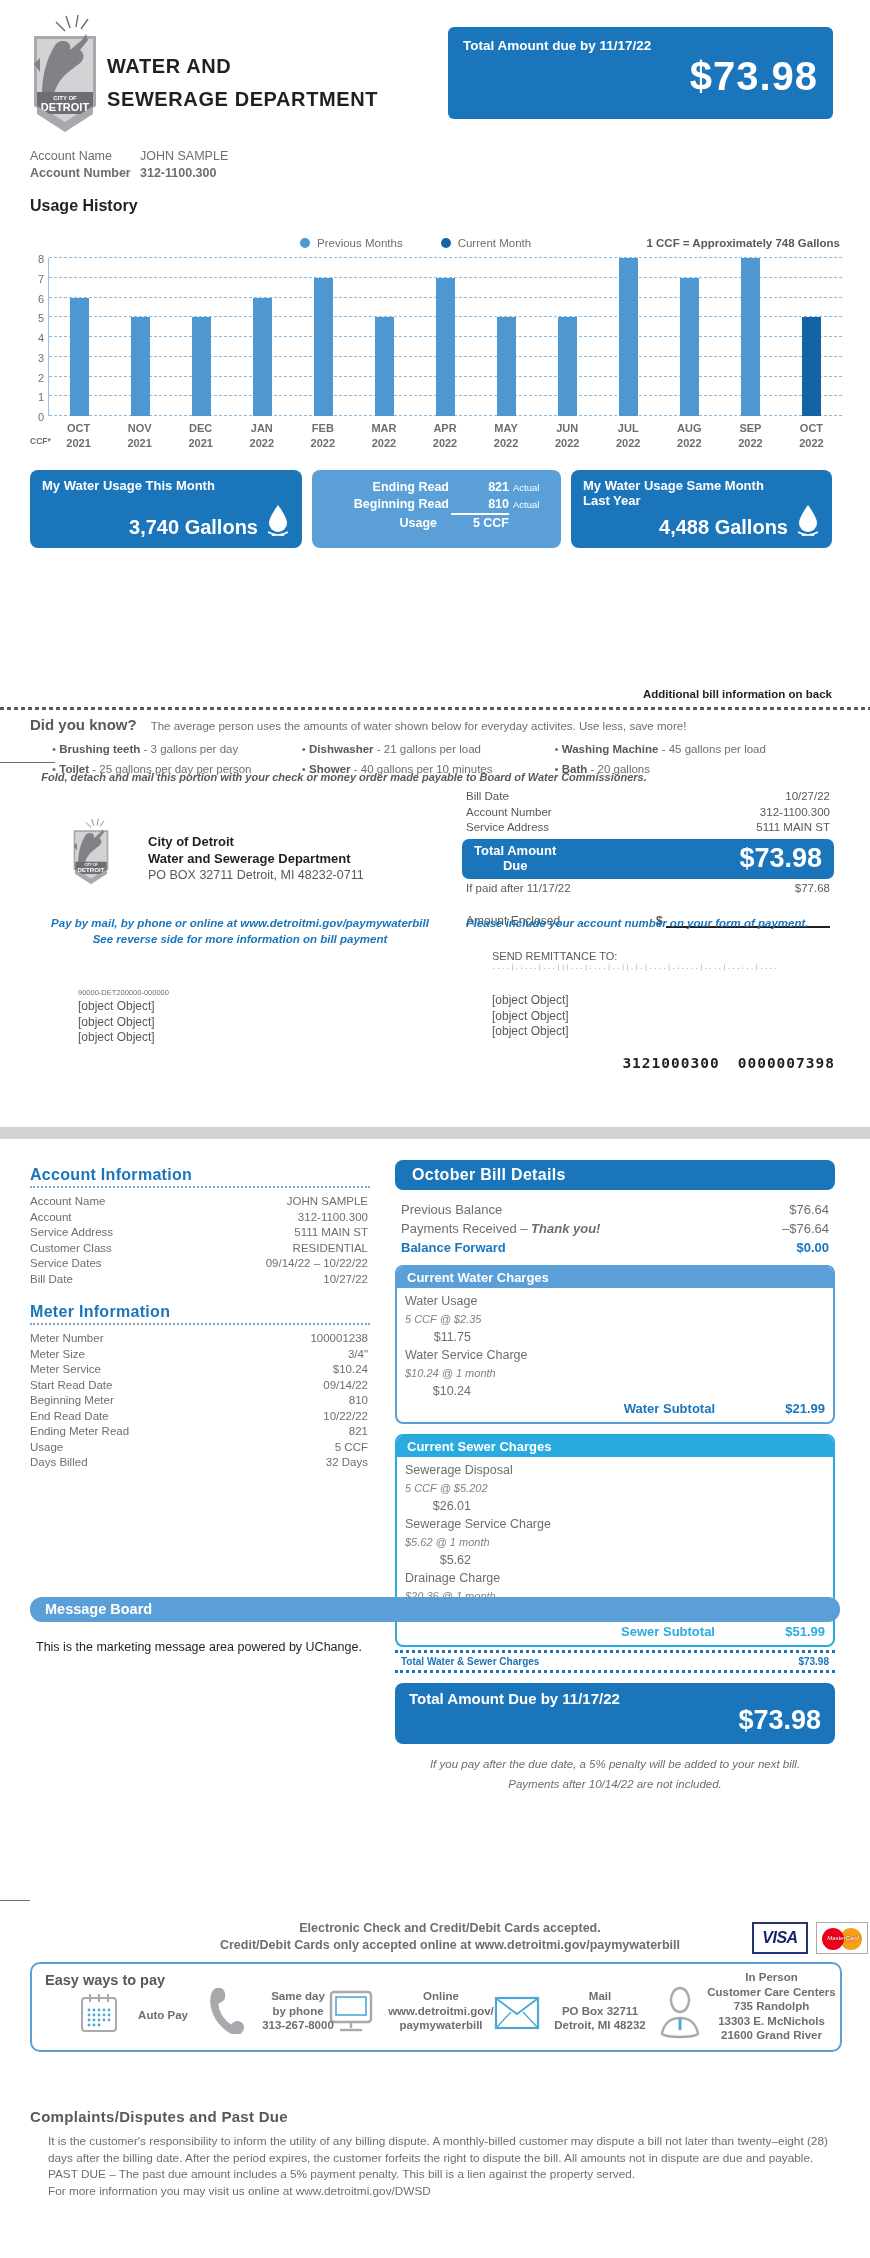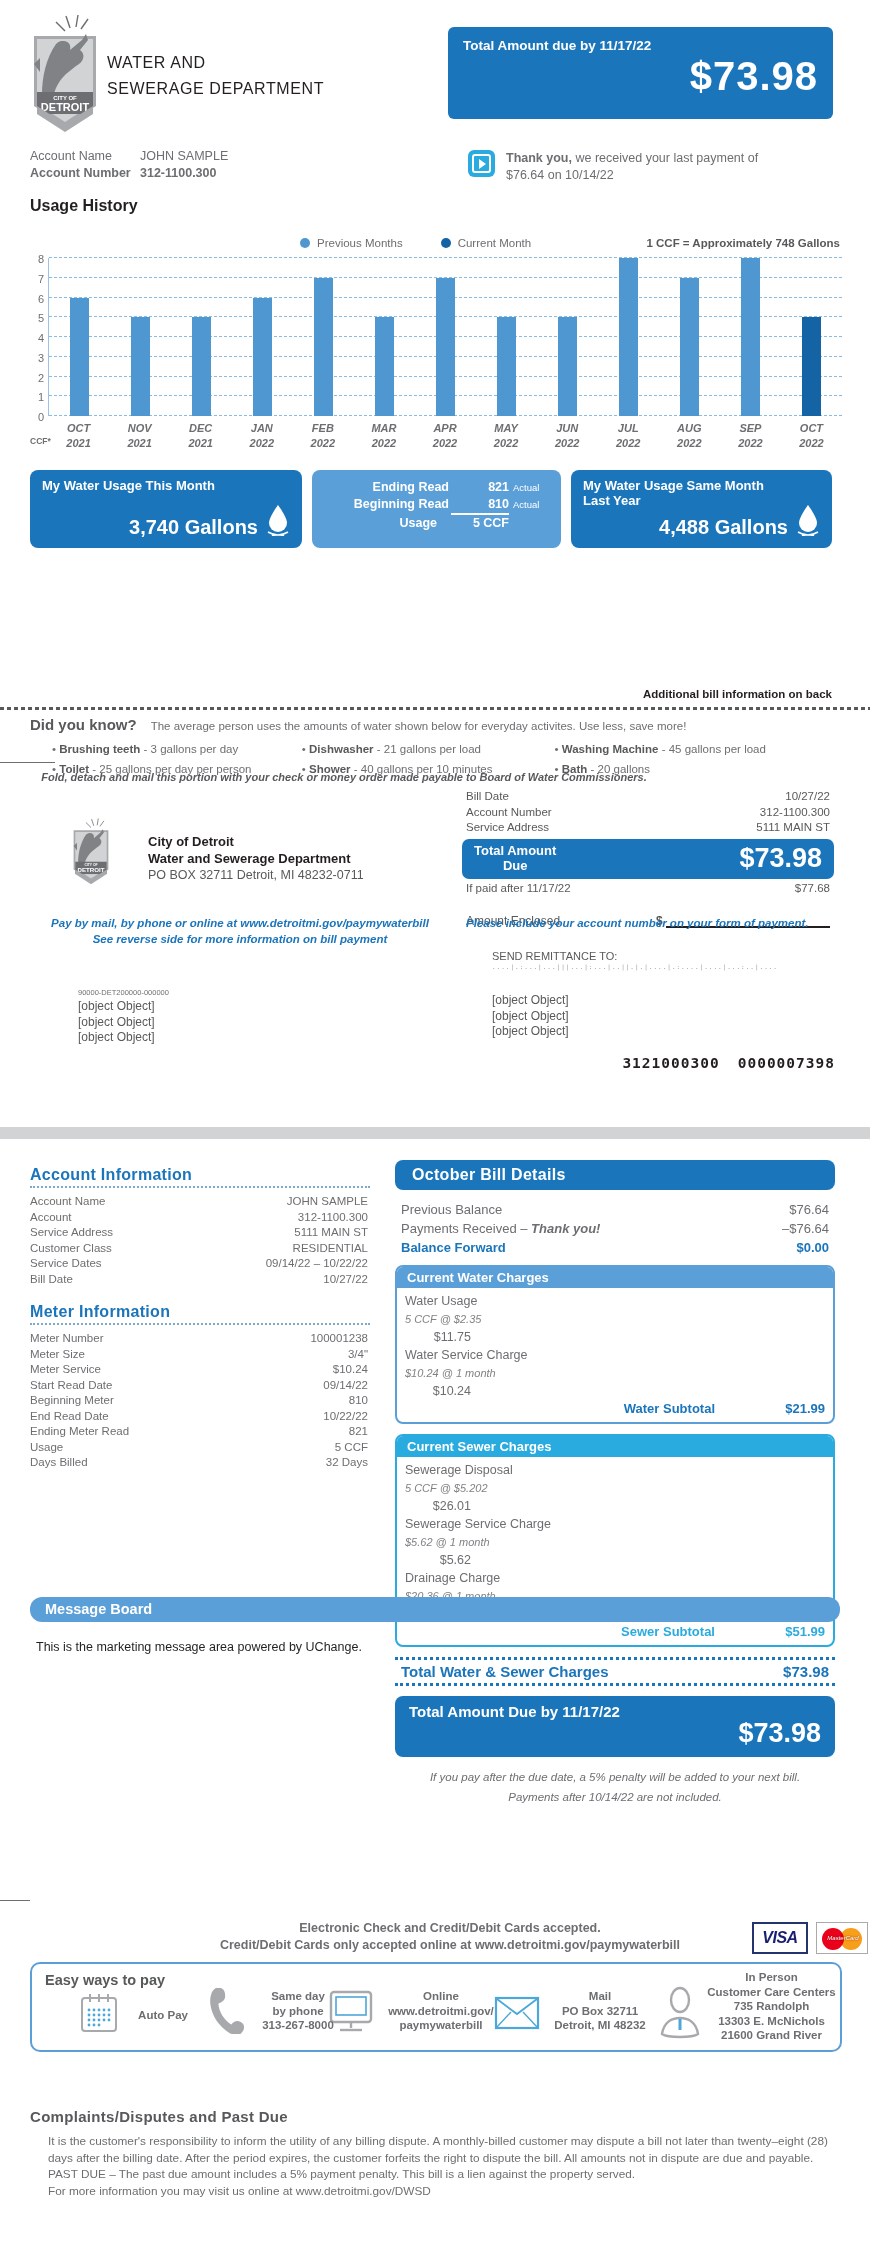--- a/index.html
+++ b/index.html
@@ -7,21 +7,21 @@
     --gray:#6d6e71; --dgray:#58595b; --ink:#231f20; --grid:#8abbe0;
   }
   *{box-sizing:border-box; margin:0; padding:0;}
   body{background:#e8e8e8; font-family:"Liberation Sans", sans-serif;}
   #page{position:relative; width:870px; height:2258px; background:#fff; margin:0 auto; overflow:hidden; color:var(--ink);}
 
   
   .logo{position:absolute;}
   .logo.main{left:26px; top:14px; width:78px; height:132px;}
   .logo.small{left:62px; top:818px; width:58px; height:74px;}
-  .dept-title{position:absolute; left:107px; top:50px; font-size:16px; font-weight:normal; letter-spacing:.6px; color:var(--ink); line-height:1.65;}
+  .dept-title{position:absolute; left:107px; top:50px; font-size:20px; font-weight:bold; letter-spacing:.6px; color:var(--ink); line-height:1.65;}
   .total-box{position:absolute; left:448px; top:27px; width:385px; height:92px; background:var(--blue); border-radius:6px; padding:11px 15px; color:#fff;}
   .total-box .lbl{font-size:13.5px; font-weight:bold;}
   .total-box .amt{font-size:40px; font-weight:bold; text-align:right; margin-top:1px; letter-spacing:1px;}
   .acct-summary{position:absolute; left:30px; top:148px; font-size:12.5px; color:var(--gray);}
   .acct-summary .row{display:flex; line-height:17px;}
   .acct-summary .l{width:110px;}
   .acct-summary .b{font-weight:bold;}
   .thanks{position:absolute; left:468px; top:150px; width:370px; display:flex; gap:11px;}
   .play-icon{width:27px; height:27px; background:var(--cyan); border-radius:6px; flex:none; display:flex; align-items:center; justify-content:center;}
   .play-icon .inner{width:19px; height:19px; border:2px solid #fff; border-radius:3px; display:flex; align-items:center; justify-content:center;}
@@ -36,21 +36,21 @@
   .legend .note{margin-left:auto; font-weight:bold; color:var(--dgray);}
   .chart{position:absolute; left:30px; top:258px; width:812px;}
   .plot{position:relative; margin-left:18px; height:158px; border-left:1px solid #9cc3e5;}
   .gridline{position:absolute; left:0; right:0; border-top:1px dashed var(--grid);}
   .ylab{position:absolute; right:100%; margin-right:5px; font-size:11px; color:var(--gray); width:14px; text-align:right;}
   .bars{position:absolute; left:0; right:0; top:0; bottom:0; display:flex;}
   .bar-col{flex:1; display:flex; align-items:flex-end; justify-content:center;}
   .bar{width:19px; background:var(--bar);}
   .bar.current{background:var(--bardark);}
   .xlabels{display:flex; margin-left:18px; margin-top:5px;}
-  .xl{flex:1; text-align:center; font-size:11px; color:var(--gray); font-weight:bold; line-height:15px;font-style:italic;}
+  .xl{flex:1; text-align:center; font-size:11px; color:var(--gray); font-weight:bold; line-height:15px;}
   .ccf-axis{position:absolute; left:0px; top:178px; font-size:8.5px; font-weight:bold; color:var(--gray);}
 
   
   .ubox{position:absolute; top:470px; height:78px; border-radius:8px; color:#fff; padding:8px 12px;}
   .ubox.dark{background:var(--blue);}
   .ubox.mid{background:var(--midblue);}
   .ubox .t{font-size:13px; font-weight:bold; line-height:15px;}
   .ubox .big{position:absolute; right:44px; bottom:9px; font-size:20px; font-weight:bold;}
   .drop{position:absolute; right:10px; bottom:8px;}
   #ubox1{left:30px; width:272px;}
@@ -126,21 +126,21 @@
   .cb-body{padding:4px 8px 5px 8px;}
   .c-row{display:flex; font-size:12.5px; color:var(--gray); line-height:18px;flex-direction:column;}
   .c-row .n{flex:1;}
   .c-row .r{width:140px; font-size:11px; font-style:italic; color:#808285;}
   .c-row .a{width:66px; text-align:right;}
   .subtotal{display:flex; justify-content:flex-end; align-items:flex-end; font-size:13px; font-weight:bold; line-height:17px;}
   .water .subtotal{color:var(--blue);}
   .sewer .subtotal{color:var(--cyan);}
   .subtotal .sa{width:94px; text-align:right; margin-left:16px;}
   .subtotal .sa .dots{height:3px; background:repeating-linear-gradient(90deg, currentColor 0 2.5px, transparent 2.5px 5.5px); margin-bottom:1px;}
-  .total-row{margin-top:10px; padding:3px 6px; display:flex; justify-content:space-between; font-size:15px; font-weight:bold; color:var(--blue); border-top:3px dotted var(--blue); border-bottom:3px dotted var(--blue);}
+  .total-row{margin-top:3px; padding:3px 6px; display:flex; justify-content:space-between; font-size:10px; font-weight:bold; color:var(--blue); border-top:3px dotted var(--blue); border-bottom:3px dotted var(--blue);}
   .due-box{margin-top:10px; background:var(--blue); border-radius:8px; color:#fff; padding:7px 14px 8px 14px;}
   .due-box .dl{font-size:15px; font-weight:bold;}
   .due-box .dv{font-size:27px; font-weight:bold; text-align:right; margin-top:-2px;}
   .obd-notes{margin-top:10px; text-align:center; font-size:11.5px; font-style:italic; color:var(--gray); line-height:20px;}
 
   
   .msg-bar{position:absolute; left:30px; top:1597px; width:810px; background:var(--midblue); border-radius:12px; color:#fff; font-size:14.5px; font-weight:bold; padding:4px 0 5px 15px;}
   .msg-text{position:absolute; left:36px; top:1640px; font-size:12.5px; color:var(--ink);}
 
   
@@ -198,28 +198,20 @@
   </div>
   <div class="acct-summary">
     <div class="row">
         <span class="l">Account Name</span>
         <span>JOHN SAMPLE</span>
       </div>
     <div class="row b">
         <span class="l">Account Number</span>
         <span>312-1100.300</span>
       </div>
-  </div>
-  <div class="thanks">
-    <div class="play-icon">
-        <div class="inner">
-          <div class="tri"></div>
-        </div>
-      </div>
-    <div class="txt"><b>Thank you,</b><span> we received your last payment of</span><br><span>$76.64 on 10/14/22</span></div>
   </div>
 
   <div class="uh-title">Usage History</div>
   <div class="legend">
     <span class="item">
         <span class="dot" style="background:var(--bar)"></span>
         <span>Previous Months</span>
       </span>
     <span class="item">
         <span class="dot" style="background:var(--bardark)"></span>

